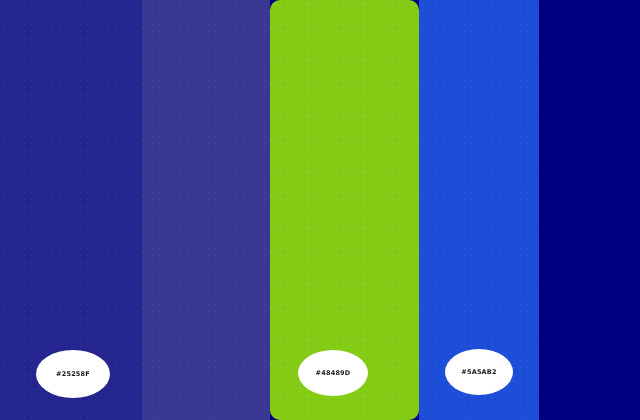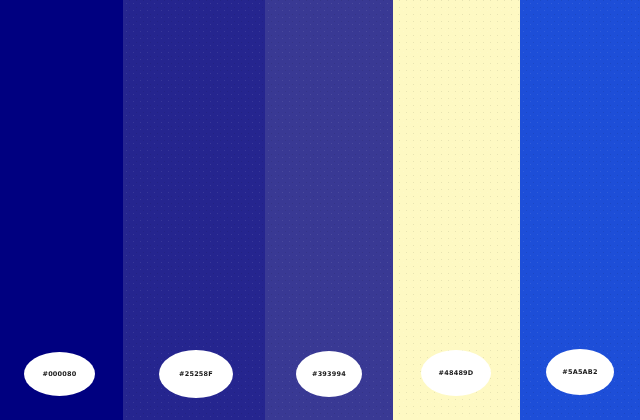--- a/index.html
+++ b/index.html
@@ -62,39 +62,30 @@
     font-weight: bold;
     letter-spacing: 0.2px;
     line-height: 1;
     white-space: nowrap;
   }
 </style>
 </head>
 <body>
 
 <div id="palette">
-    <div class="swatch" style="width: 123px; background: rgb(0, 0, 128);">
-      <div class="grain"></div>
-      <div class="label-chip" style="left: 24px; top: 352px; width: 71px; height: 44px;">
-        <span class="hex">#000080</span>
-      </div>
-    </div>
     <div class="swatch textured" style="width: 142px; background: rgb(37, 37, 143);">
       <div class="grain"></div>
       <div class="label-chip" style="left: 36px; top: 350px; width: 74px; height: 48px;">
         <span class="hex">#25258F</span>
       </div>
     </div>
     <div class="swatch textured" style="width: 128px; background: rgb(57, 57, 148);">
       <div class="grain"></div>
-      <div class="label-chip" style="left: 31px; top: 351px; width: 66px; height: 46px;">
-        <span class="hex">#393994</span>
-      </div>
     </div>
-    <div class="swatch textured" style="width: 127px; background: #fef9c3;">
+    <div class="swatch textured" style="width: 149px; background: #84cc16; border-radius: 10px;">
       <div class="grain"></div>
       <div class="label-chip" style="left: 28px; top: 350px; width: 70px; height: 46px;">
         <span class="hex">#48489D</span>
       </div>
     </div>
     <div class="swatch textured" style="width: 120px; background: #1d4ed8;">
       <div class="grain"></div>
       <div class="label-chip" style="left: 26px; top: 349px; width: 68px; height: 46px;">
         <span class="hex">#5A5AB2</span>
       </div>

